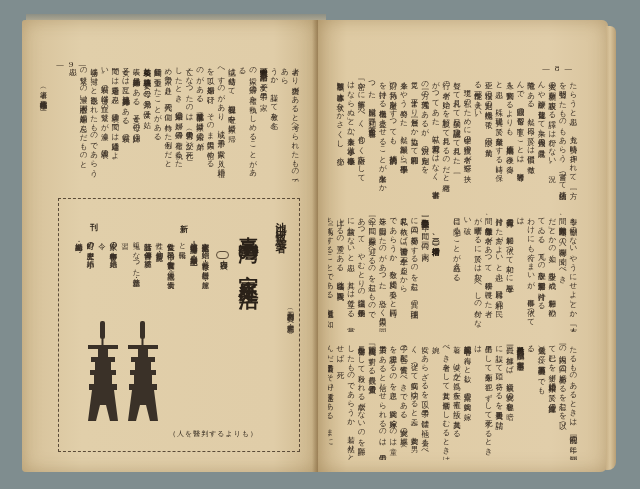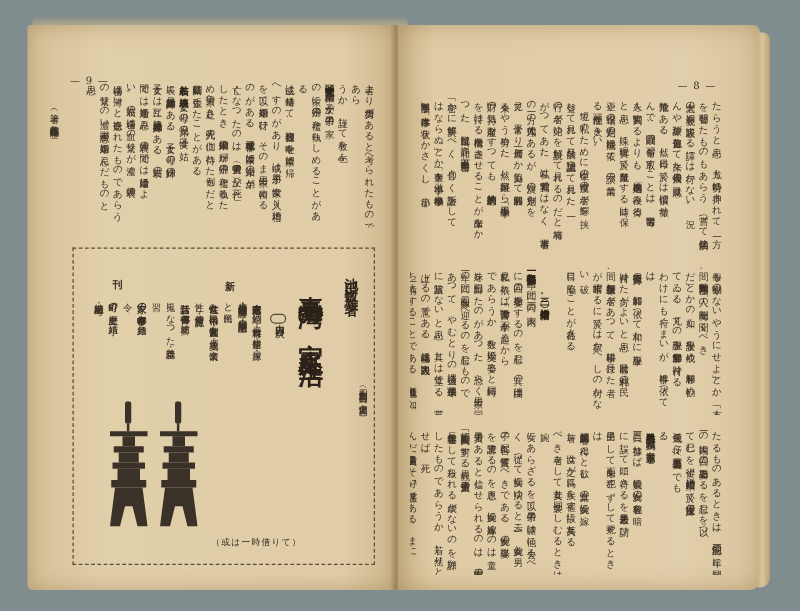--- a/index.html
+++ b/index.html
@@ -166,21 +166,21 @@
           <rect x="13" y="28" width="10" height="8"></rect>
           <rect x="6" y="36" width="24" height="5"></rect>
           <rect x="10" y="41" width="16" height="8"></rect>
           <rect x="5" y="49" width="26" height="5"></rect>
           <rect x="9" y="54" width="18" height="9"></rect>
           <rect x="4" y="63" width="28" height="6"></rect>
           <path d="M7 69 H29 L33 100 H25 L21 84 H15 L11 100 H3 Z"></path>
         </g>
       </svg>
 
-      <div class="publisher">（或は一時借りて）</div>
+      <div class="publisher">（人を醫判するよりも）</div>
     </div>
   </div>
 
   <div class="spine"></div>
 
   <div class="page page-right">
     <div class="folio" style="left:224px; top:44px;">— 8 —</div>
 
     <div class="vtext" id="right-upper" style="right:30px; top:56px; height:125px; width:250px;">
         <p>たらうと思ふ。尤も時勢に押されて、一方</p>

